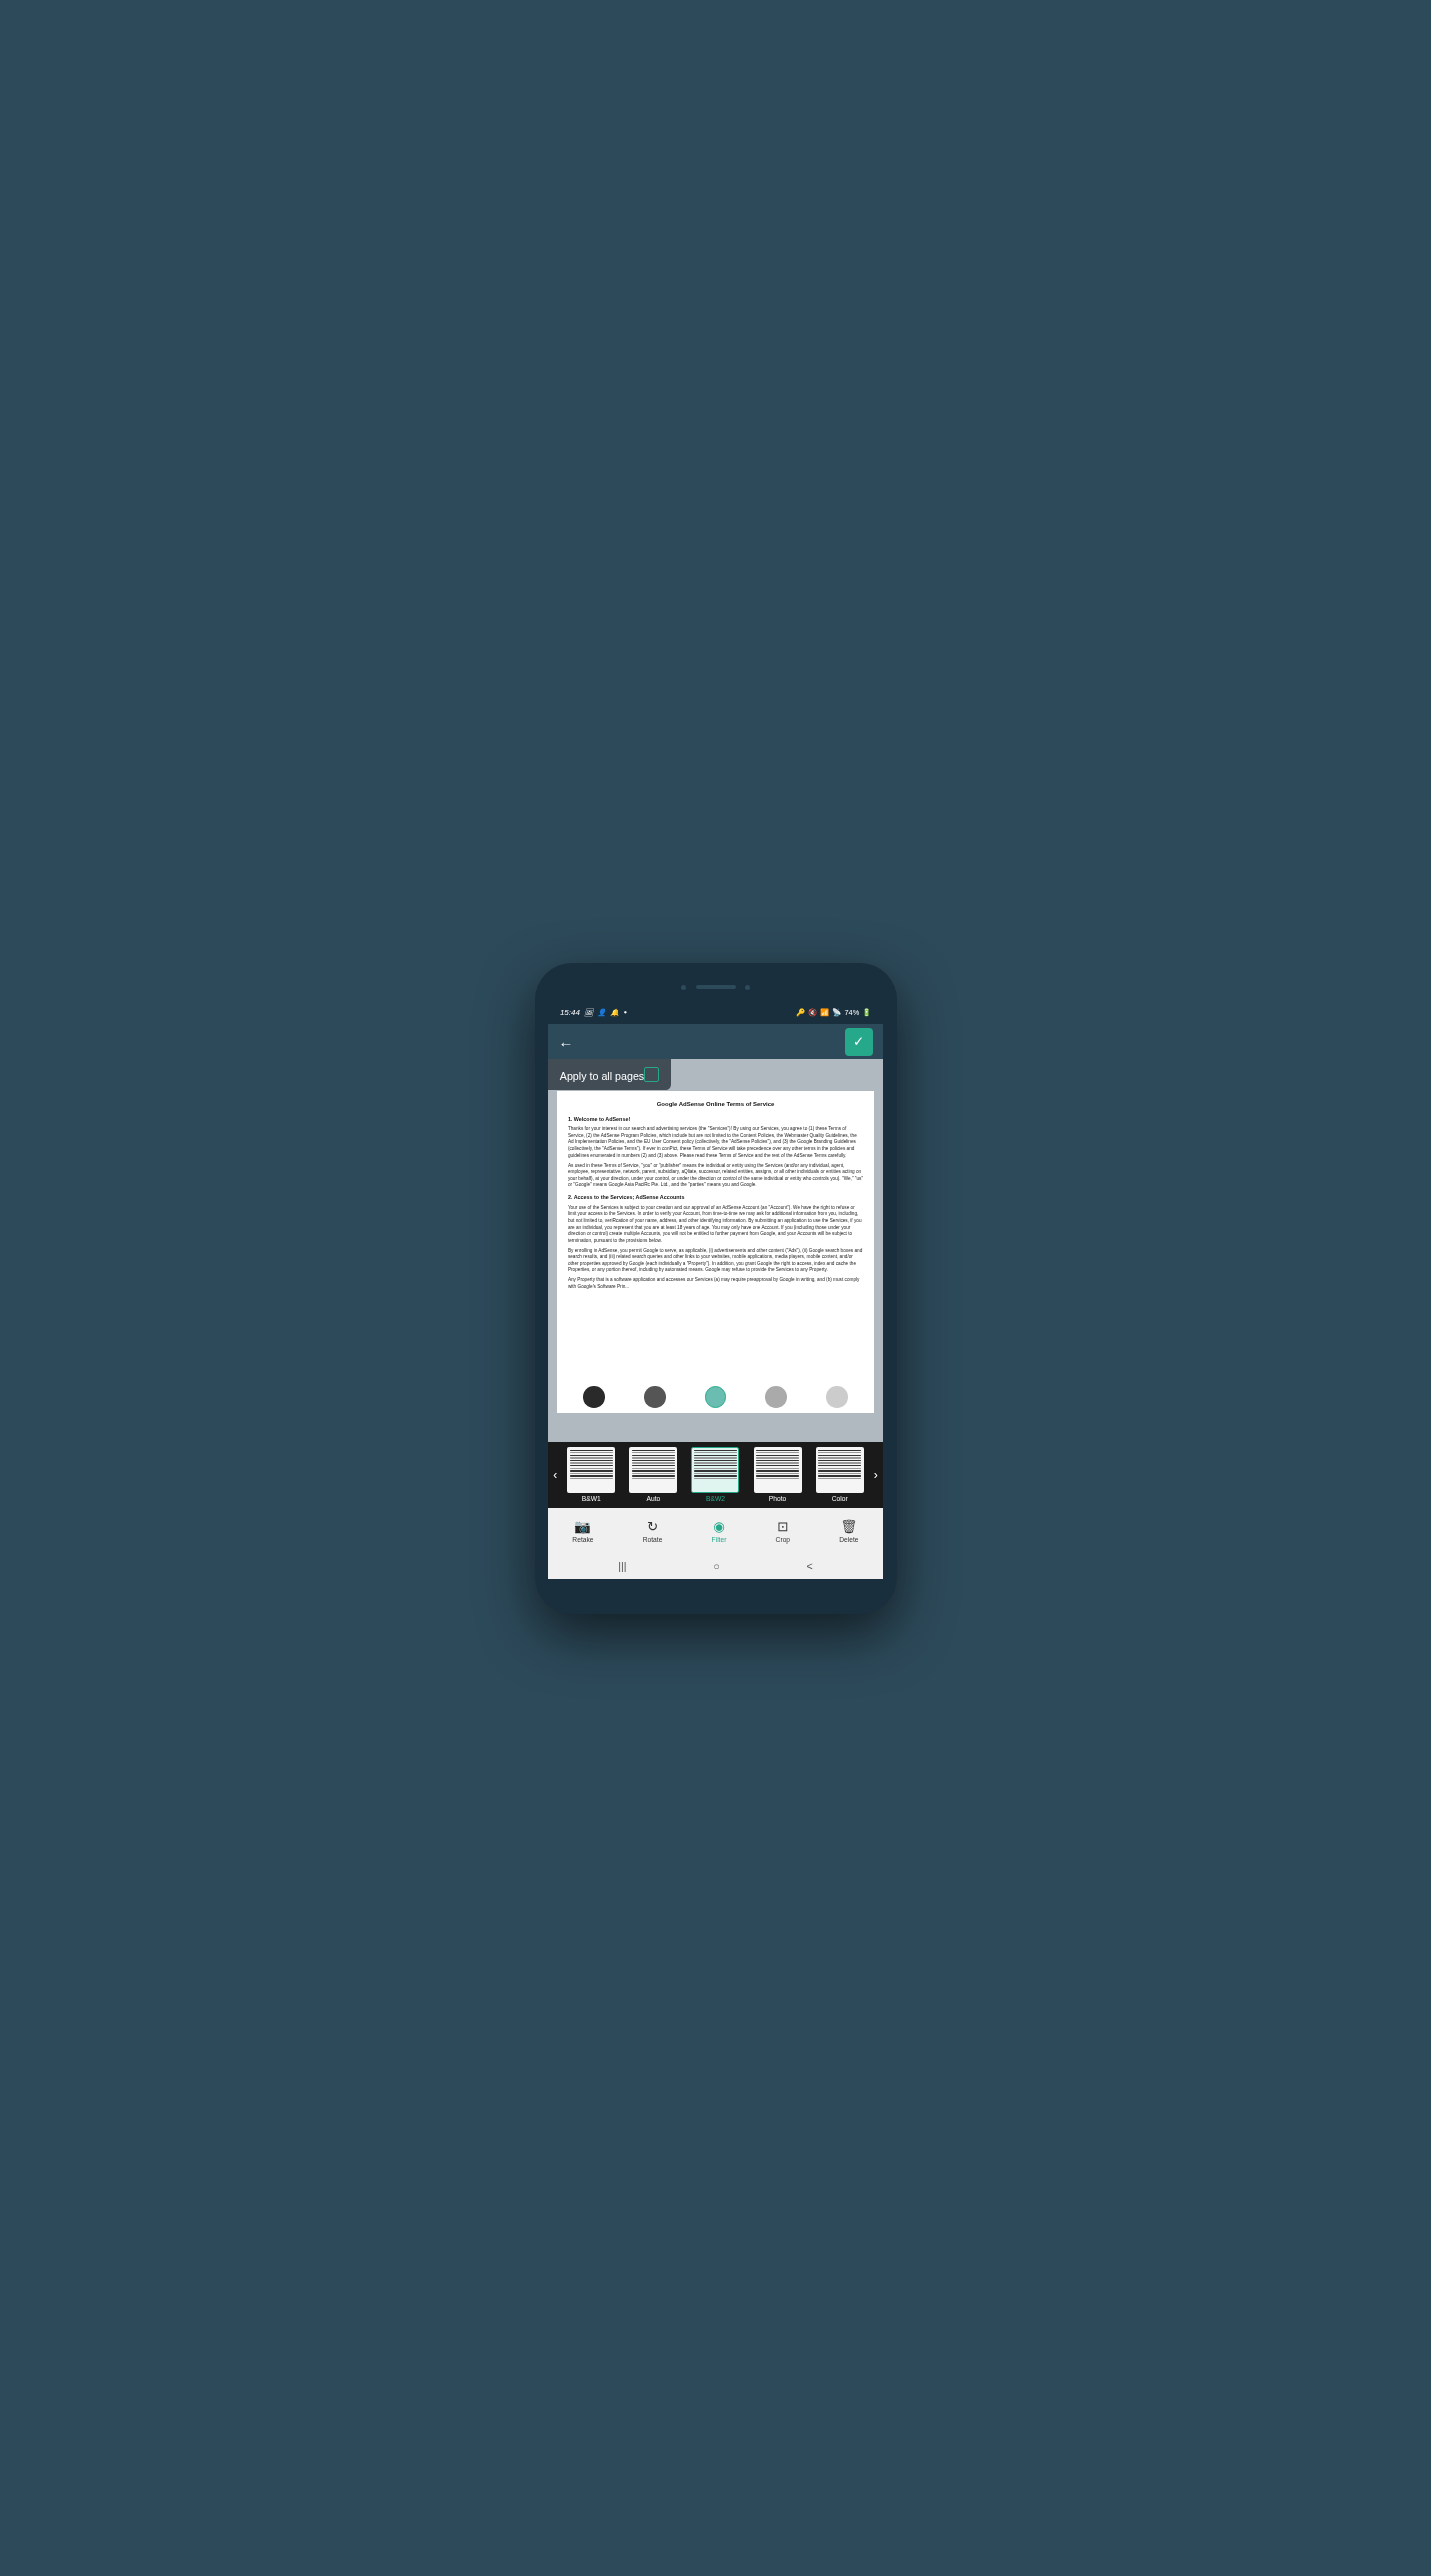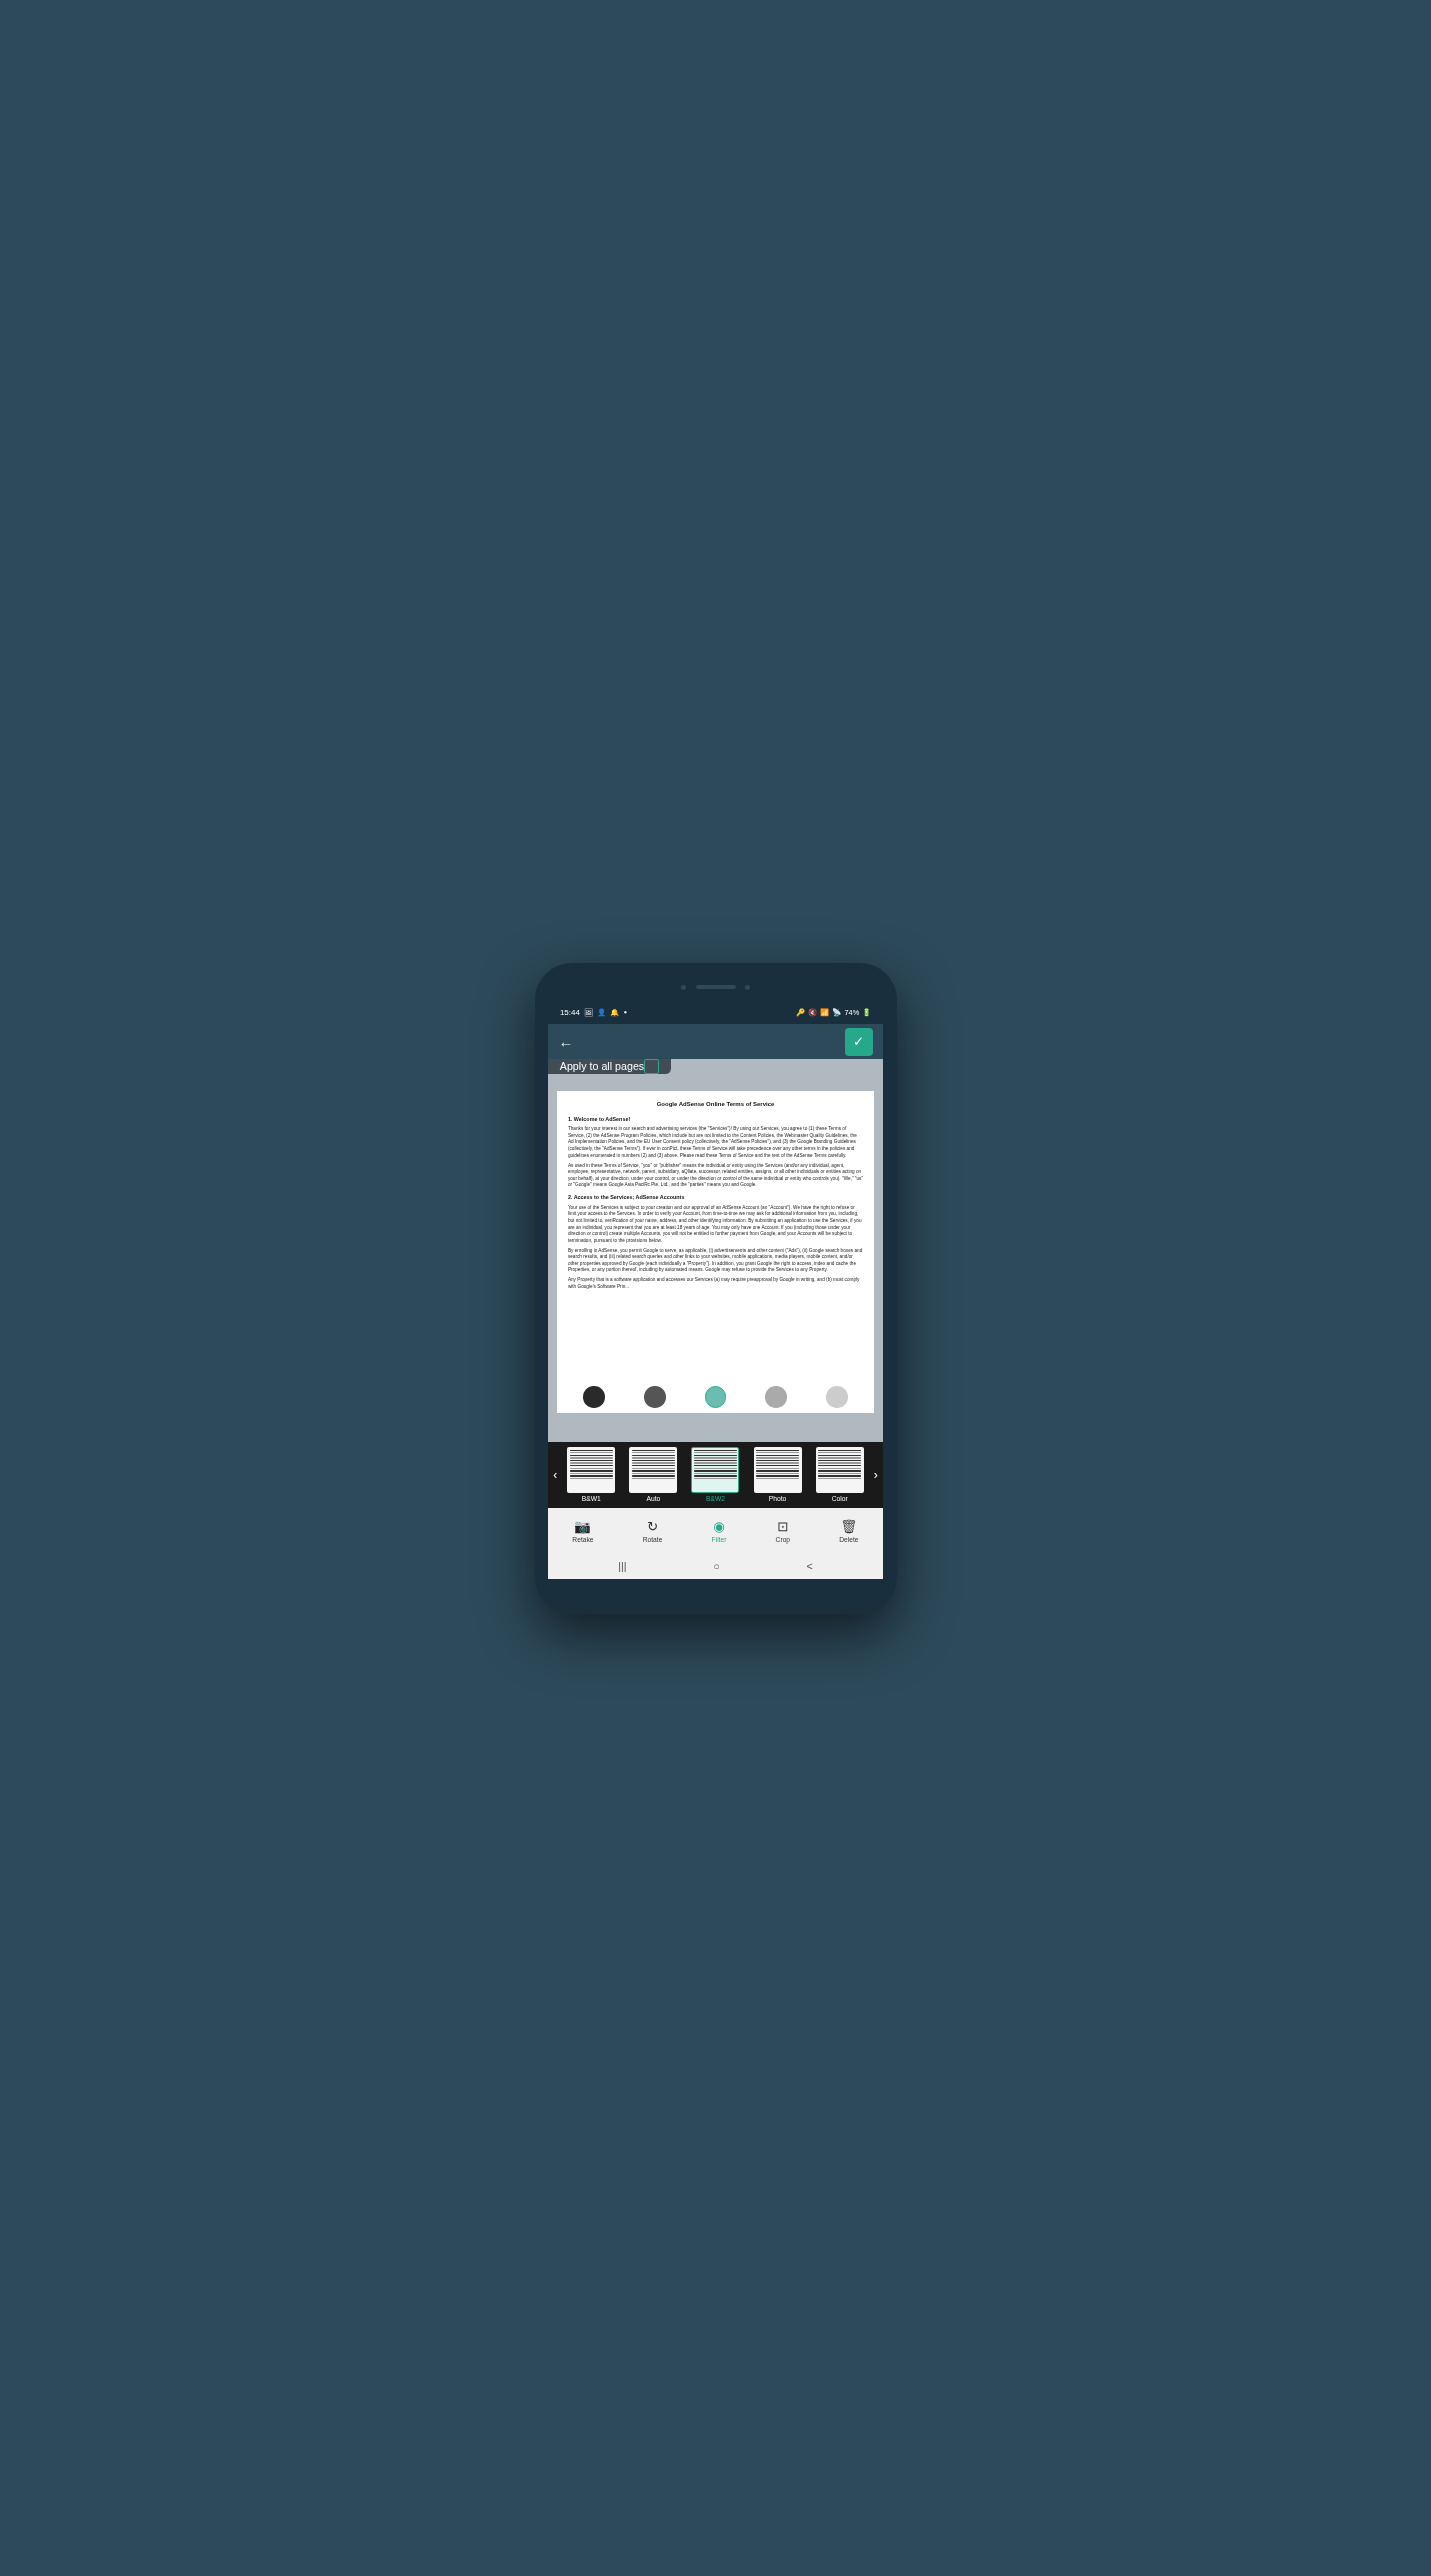--- a/index.html
+++ b/index.html
@@ -54,21 +54,21 @@
       height: 24px;
       background: #1a2f3d;
       display: flex;
       align-items: center;
       justify-content: space-between;
       padding: 0 13.4px;
       color: white;
       font-size: 8px;
       font-weight: 500;
     }
-    .status-left { display: flex; align-items: center; gap: 4px; }
+    .status-left { display: flex; align-items: center; gap: 4px; font-style: italic; }
     .status-right { display: flex; align-items: center; gap: 2.7px; font-size: 7.4px; }
     
     .screen {
       background: #e8e8e8;
       margin: 0 1.3px;
       height: calc(100% - 72px);
       overflow: hidden;
       position: relative;
       display: flex;
       flex-direction: column;
@@ -105,23 +105,23 @@
       overflow: hidden;
       position: relative;
       background: #b0b8c0;
     }
     
     .apply-banner {
       position: absolute;
       top: 0;
       left: 0;
       background: rgba(50,60,70,0.88);
-      padding: 0 12px;
-      display: flex;
-      align-items: center;
+      padding: 8px 12px;
+      display: flex;
+      align-items: flex-end;
       z-index: 5;
       border-bottom-right-radius: 5.4px;
     }
     .apply-text {
       color: white;
       font-size: 10.7px;
       font-weight: 400;
     }
     .apply-checkbox {
       width: 14.8px; height: 14.8px;

